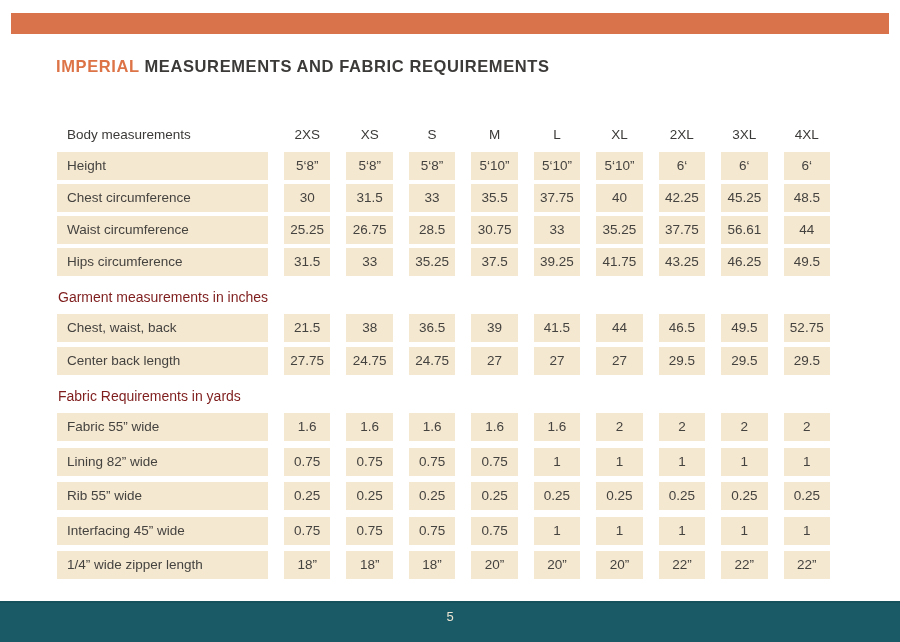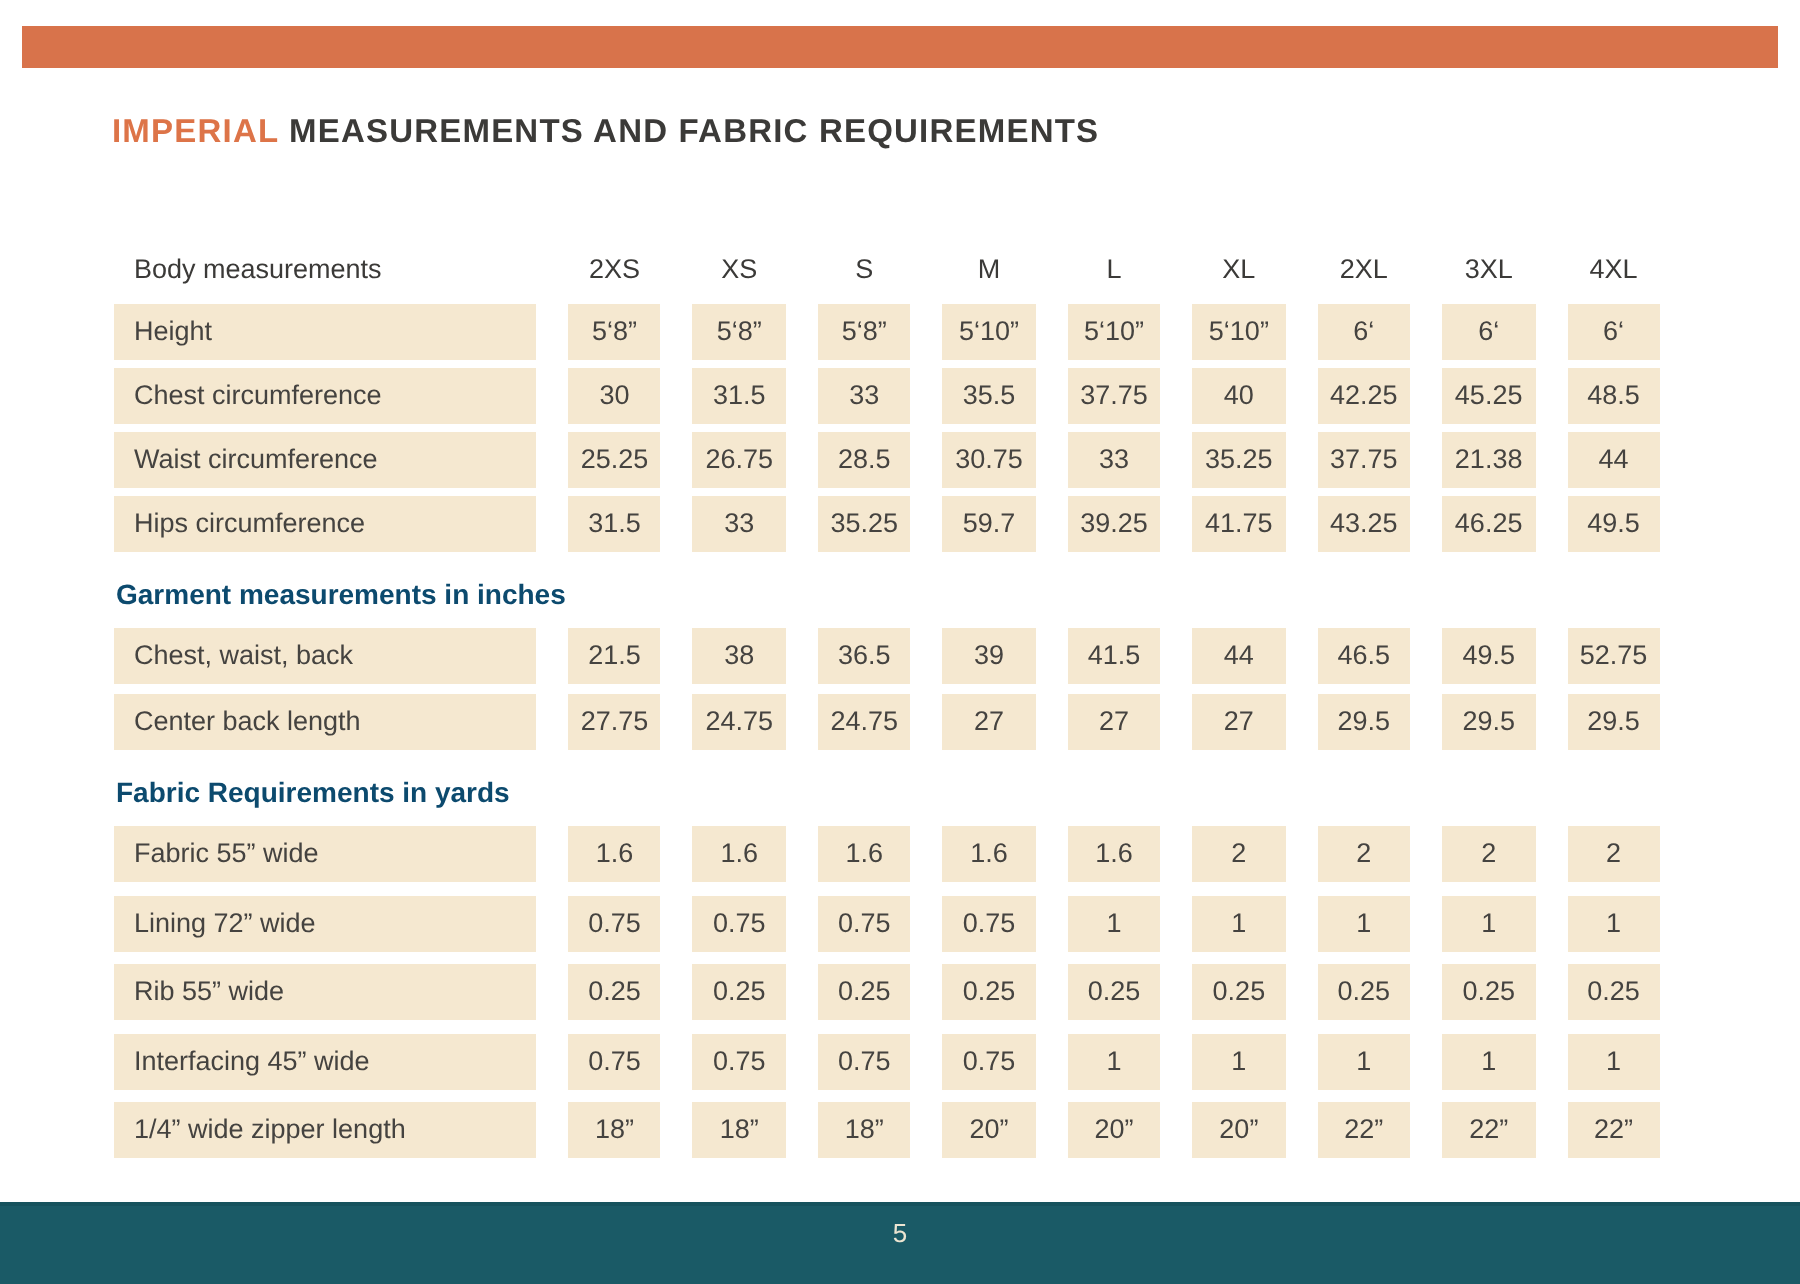--- a/index.html
+++ b/index.html
@@ -55,25 +55,24 @@
     overflow: hidden;
     white-space: nowrap;
   }
   .label-cell { text-align: left; padding-left: 10px; }
   .value-cell { text-align: center; }
   .header-row .cell { background: transparent; color: #3b3a38; }
   .section-heading {
     height: 28px;
     line-height: 28px;
     font-size: 14px;
-    color: #0c4a6e;
+    color: #7f1d1d;
     padding-left: 1px;
     margin-top: 7px;
     margin-bottom: 3px;
-    font-weight: bold;
   }
   .rows-garment .t-row { margin-bottom: 5px; }
   .rows-fabric .t-row { margin-bottom: 6.5px; }
   .footer-bar {
     position: absolute;
     left: 0;
     bottom: 0;
     width: 900px;
     height: 41px;
     background: #1a5a66;
@@ -138,29 +137,29 @@
         </div>
         <div class="t-row">
           <div class="cell label-cell">Waist circumference</div>
           <div class="cell value-cell">25.25</div>
           <div class="cell value-cell">26.75</div>
           <div class="cell value-cell">28.5</div>
           <div class="cell value-cell">30.75</div>
           <div class="cell value-cell">33</div>
           <div class="cell value-cell">35.25</div>
           <div class="cell value-cell">37.75</div>
-          <div class="cell value-cell">21.38</div>
+          <div class="cell value-cell">56.61</div>
           <div class="cell value-cell">44</div>
         </div>
         <div class="t-row">
           <div class="cell label-cell">Hips circumference</div>
           <div class="cell value-cell">31.5</div>
           <div class="cell value-cell">33</div>
           <div class="cell value-cell">35.25</div>
-          <div class="cell value-cell">59.7</div>
+          <div class="cell value-cell">37.5</div>
           <div class="cell value-cell">39.25</div>
           <div class="cell value-cell">41.75</div>
           <div class="cell value-cell">43.25</div>
           <div class="cell value-cell">46.25</div>
           <div class="cell value-cell">49.5</div>
         </div>
       </div>
 
     <div class="section-heading">Garment measurements in inches</div>
 
@@ -200,21 +199,21 @@
           <div class="cell value-cell">1.6</div>
           <div class="cell value-cell">1.6</div>
           <div class="cell value-cell">1.6</div>
           <div class="cell value-cell">1.6</div>
           <div class="cell value-cell">2</div>
           <div class="cell value-cell">2</div>
           <div class="cell value-cell">2</div>
           <div class="cell value-cell">2</div>
         </div>
         <div class="t-row">
-          <div class="cell label-cell">Lining 72” wide</div>
+          <div class="cell label-cell">Lining 82” wide</div>
           <div class="cell value-cell">0.75</div>
           <div class="cell value-cell">0.75</div>
           <div class="cell value-cell">0.75</div>
           <div class="cell value-cell">0.75</div>
           <div class="cell value-cell">1</div>
           <div class="cell value-cell">1</div>
           <div class="cell value-cell">1</div>
           <div class="cell value-cell">1</div>
           <div class="cell value-cell">1</div>
         </div>

